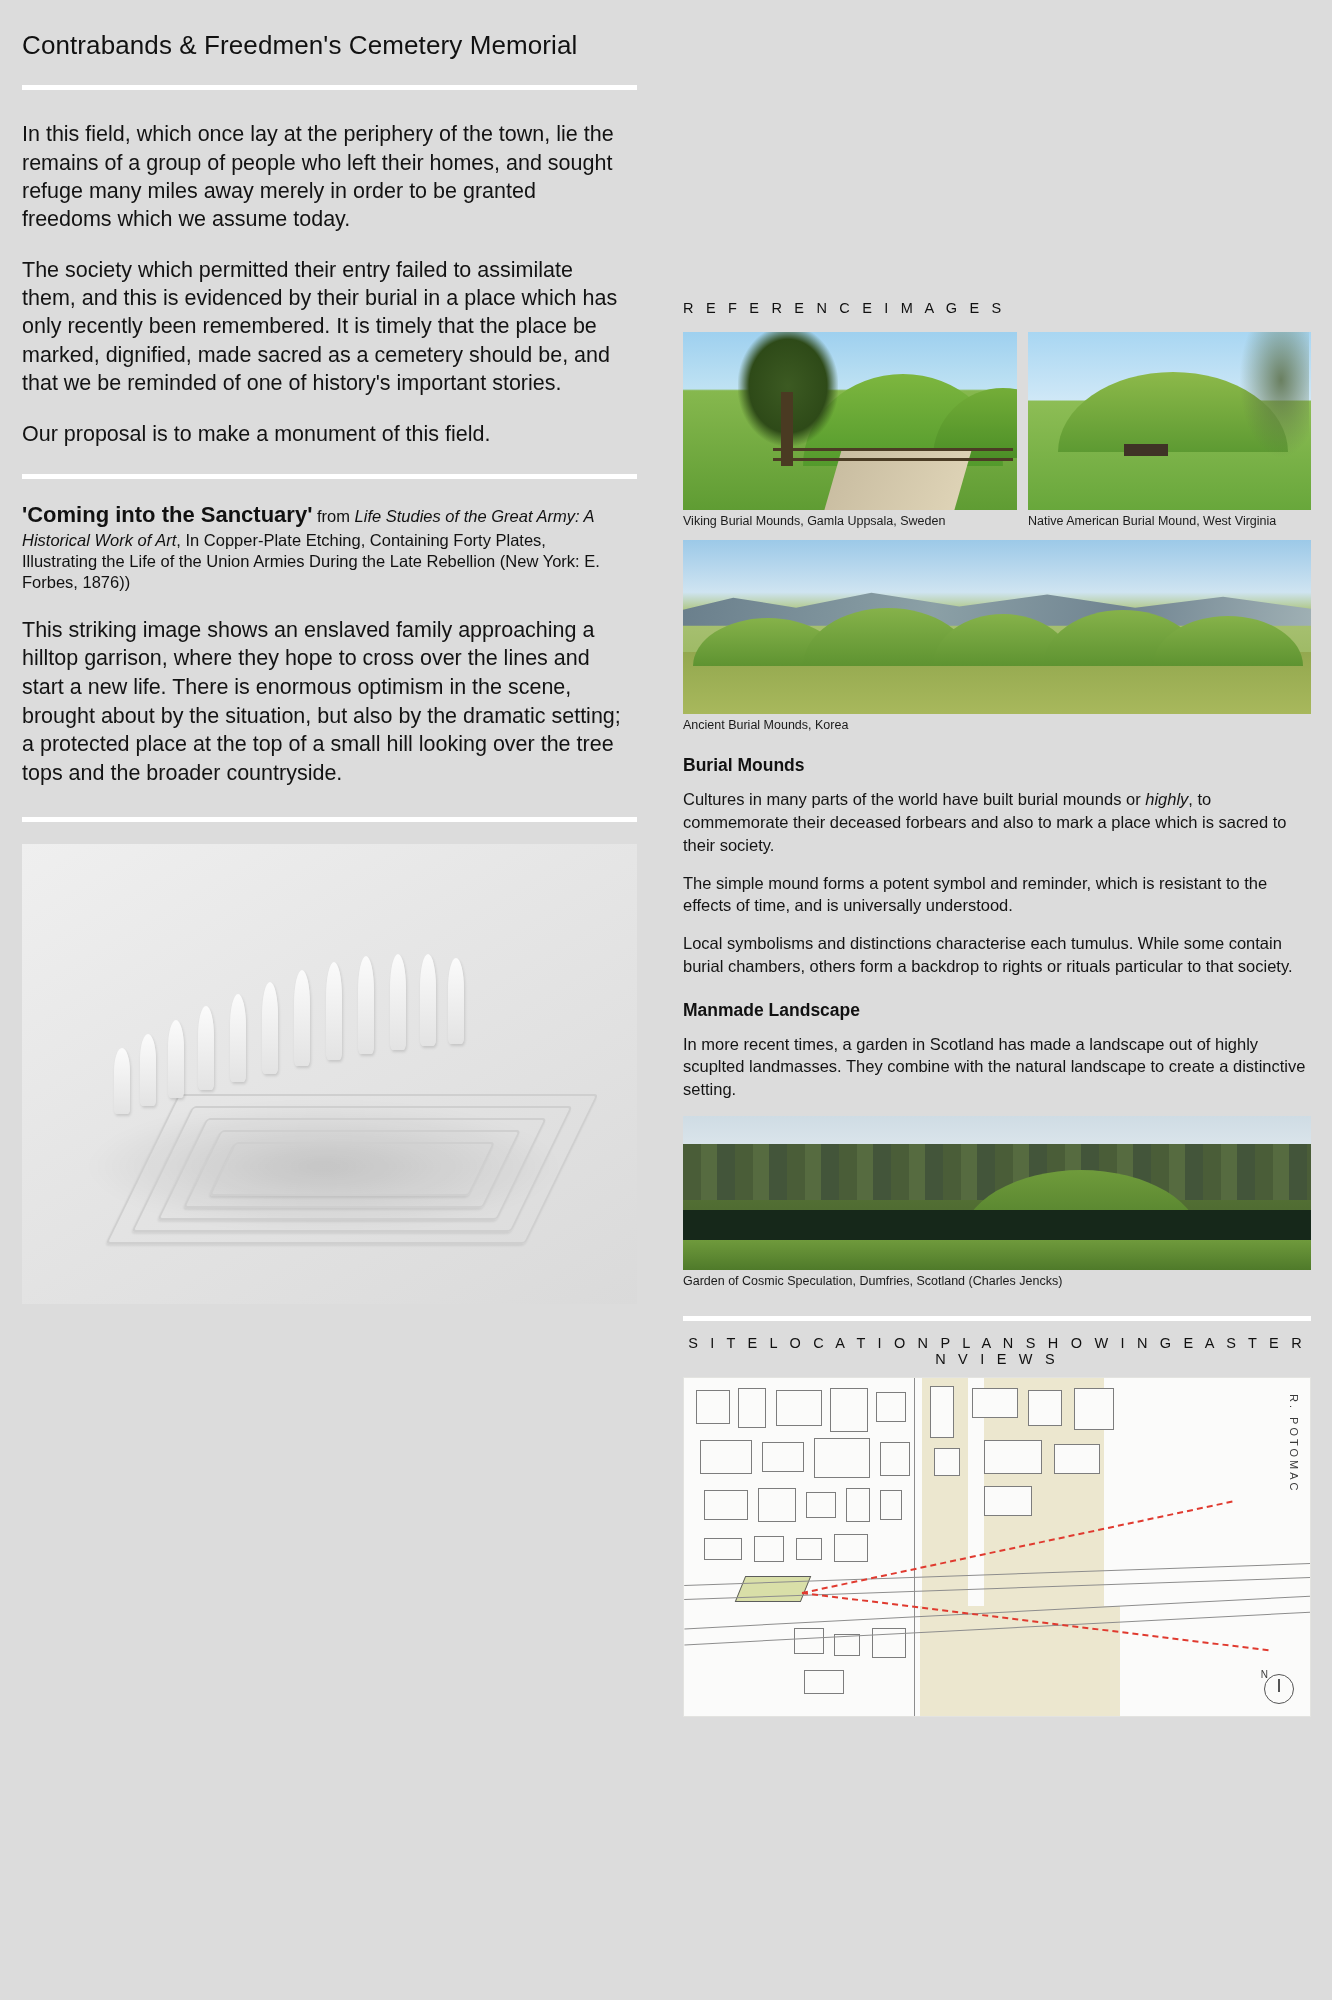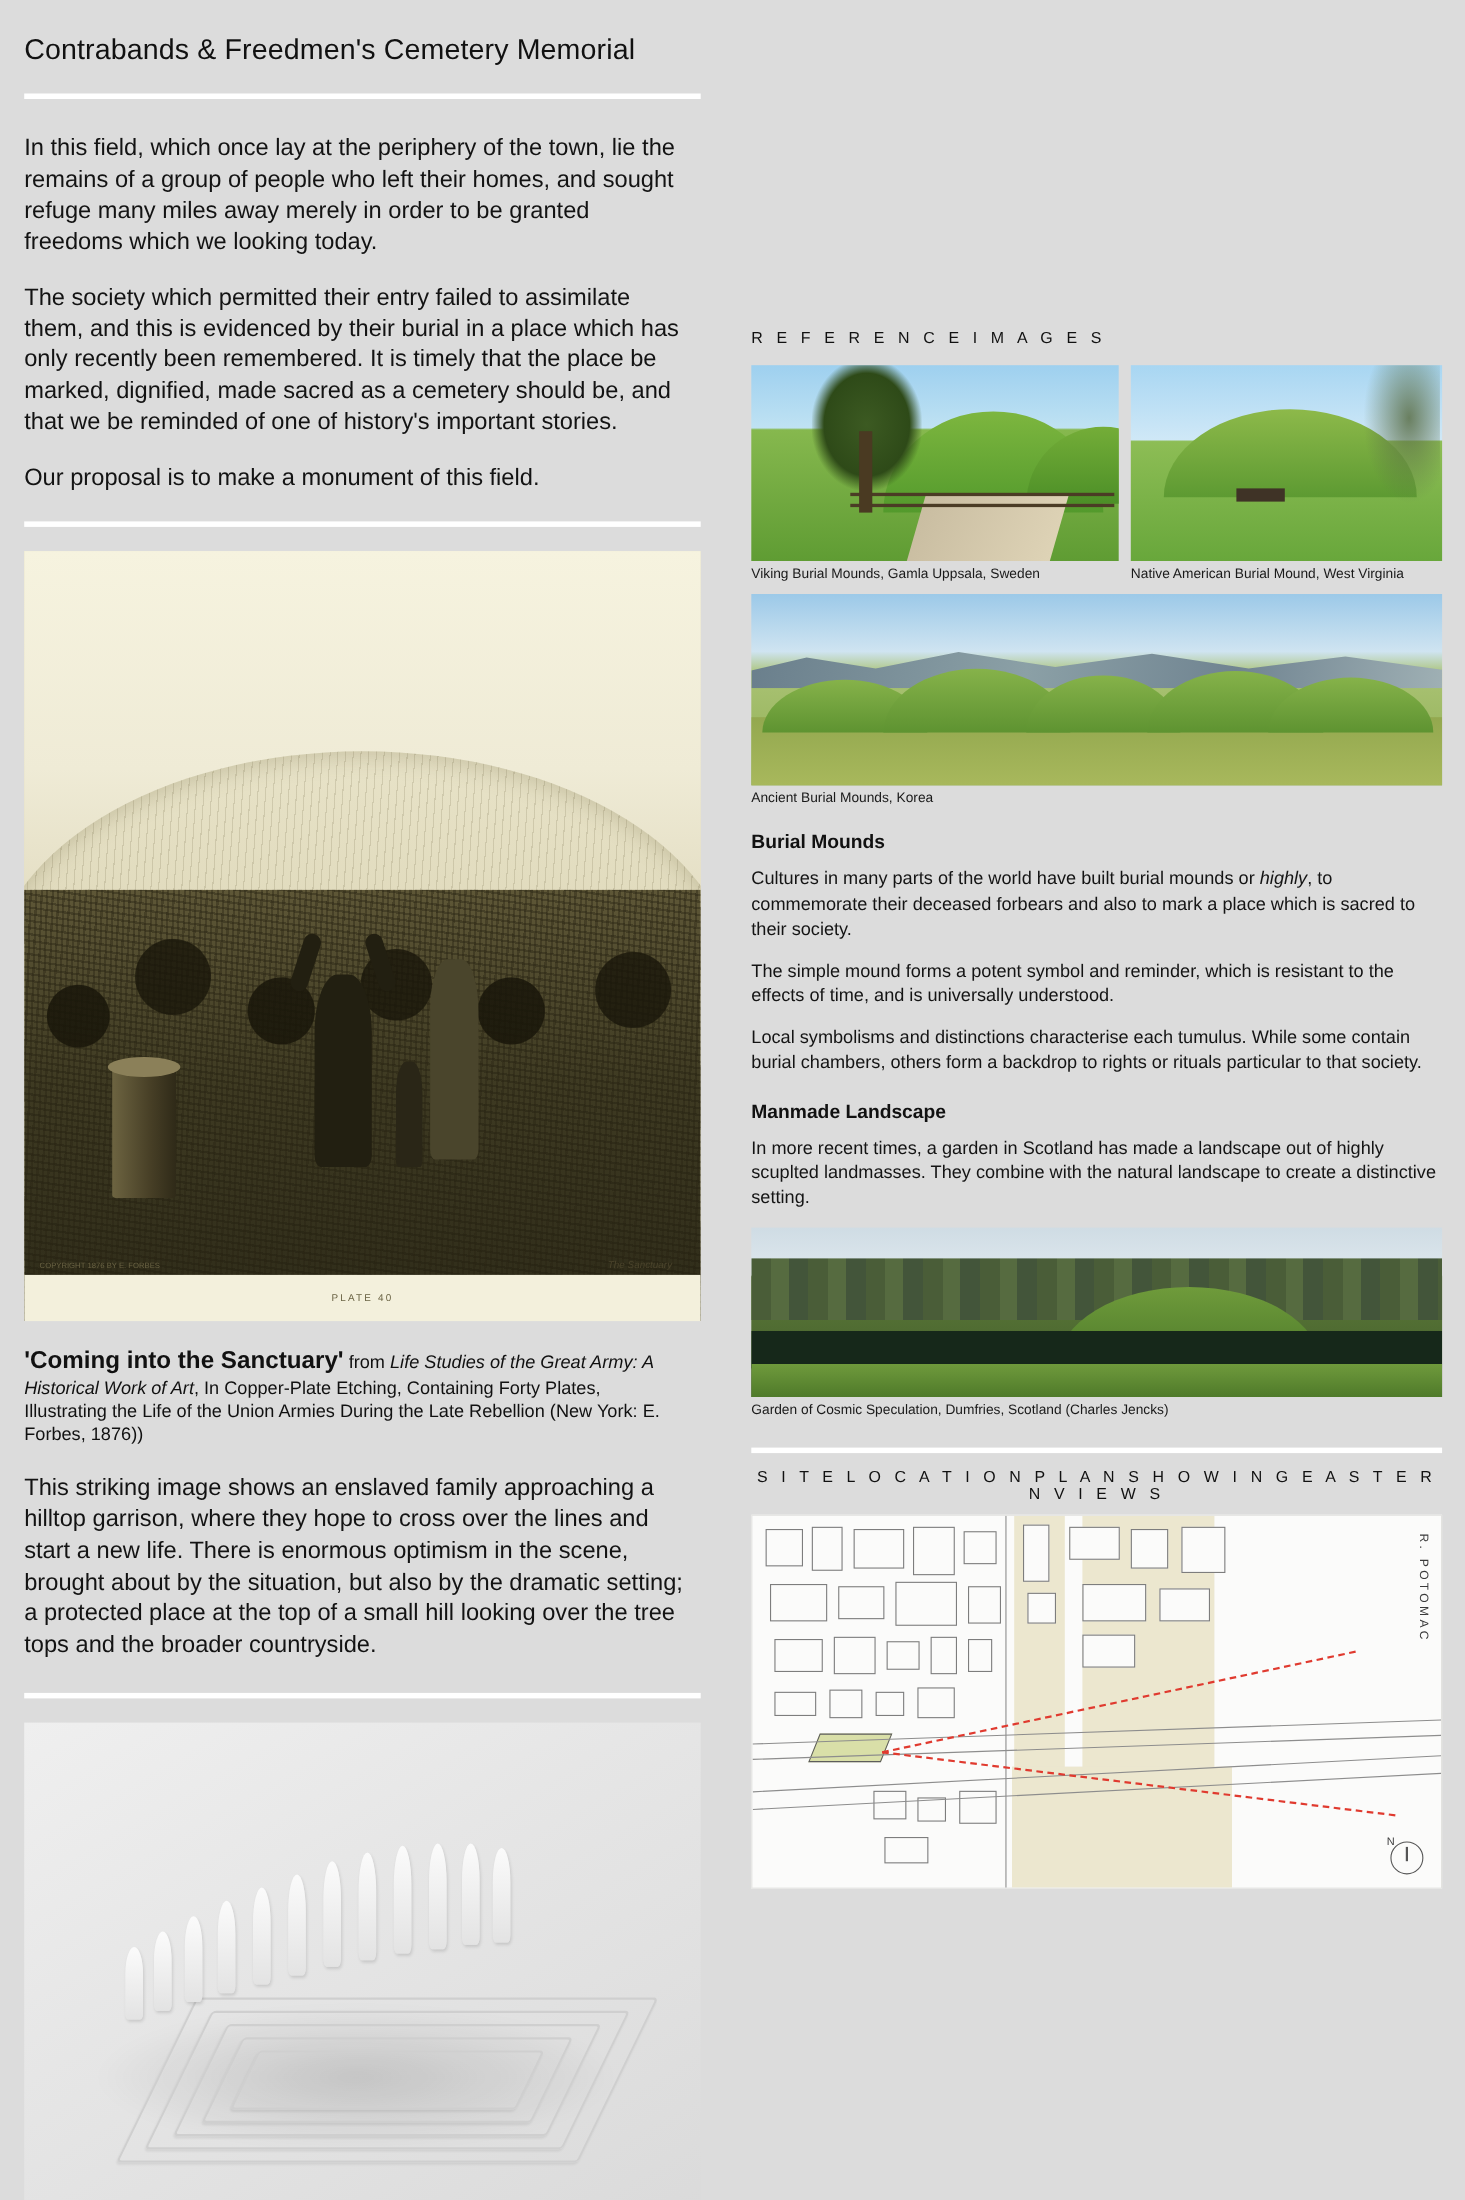--- a/index.html
+++ b/index.html
@@ -207,44 +207,27 @@
 <body>
 
 <div class="board">
 
   <div class="left-col">
 
     <h1 class="main-title">Contrabands &amp; Freedmen's Cemetery Memorial</h1>
     <div class="rule title-rule"></div>
 
     <div class="intro">
-      <p>In this field, which once lay at the periphery of the town, lie the remains of a group of people who left their homes, and sought refuge many miles away merely in order to be granted freedoms which we looking today.</p>
+      <p>In this field, which once lay at the periphery of the town, lie the remains of a group of people who left their homes, and sought refuge many miles away merely in order to be granted freedoms which we assume today.</p>
       <p>The society which permitted their entry failed to assimilate them, and this is evidenced by their burial in a place which has only recently been remembered.  It is timely that the place be marked, dignified, made sacred as a cemetery should be, and that we be reminded of one of history's important stories.</p>
       <p>Our proposal is to make a monument of this field.</p>
     </div>
 
     <div class="rule intro-rule"></div>
 
-    <div class="etching-wrap">
-      <div class="etching">
-        <div class="etch-sky"></div>
-        <div class="etch-hill"></div>
-        <div class="etch-ground"></div>
-        <div class="etch-brush"></div>
-        <div class="stump"></div>
-        <div class="fig a"></div>
-        <div class="fig c"></div>
-        <div class="fig b"></div>
-        <div class="etch-credit">COPYRIGHT 1876 BY E. FORBES</div>
-        <div class="etch-sig">The Sanctuary</div>
-        <div class="etch-plate">
-          <span class="plate-label">PLATE 40</span>
-        </div>
-      </div>
-    </div>
 
     <div class="art-caption">
       <span class="ttl">'Coming into the Sanctuary'</span>
       <span>from</span>
       <span class="ital">Life Studies of the Great Army: A Historical Work of Art</span><span>, In Copper-Plate Etching, Containing Forty Plates, Illustrating the Life of the Union Armies During the Late Rebellion (New York: E. Forbes, 1876))</span>
     </div>
 
     <div class="analysis">
       <p>This striking image shows an enslaved family approaching a hilltop garrison, where they hope to cross over the lines and start a new life. There is enormous optimism in the scene, brought about by the situation, but also by the dramatic setting; a protected place at the top of a small hill looking over the tree tops and the broader countryside.</p>
     </div>

